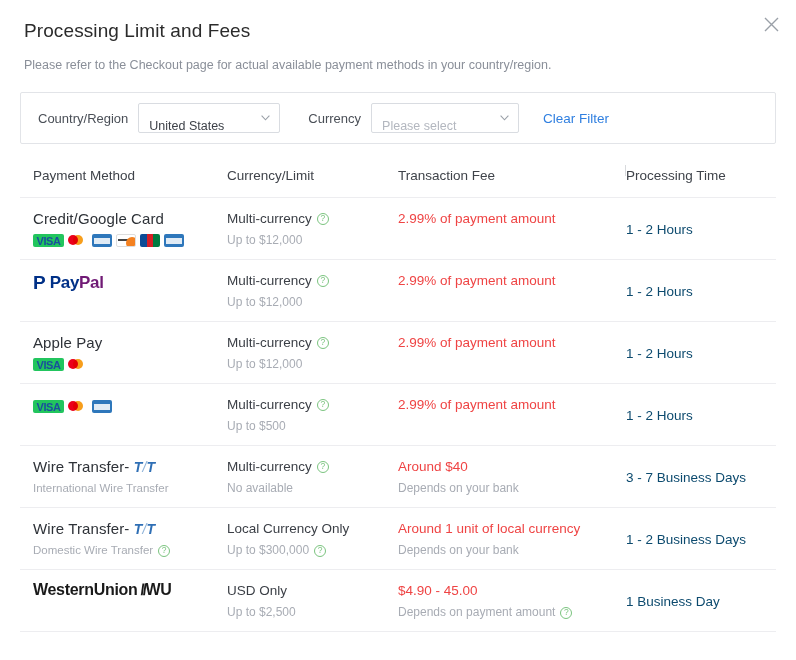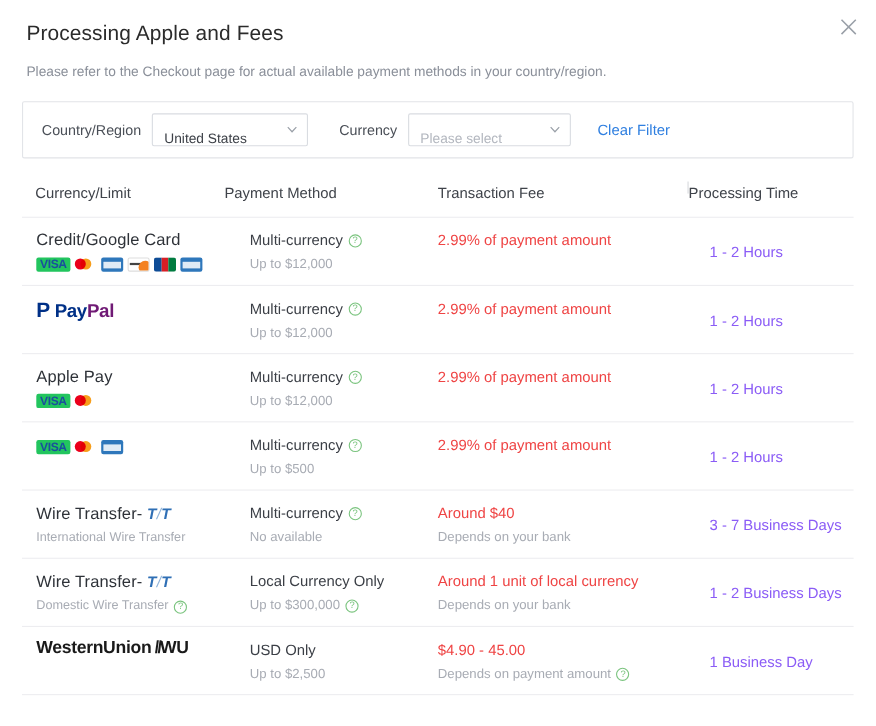--- a/index.html
+++ b/index.html
@@ -90,21 +90,21 @@
   }
   .pm-sub {
     font-size: 11.5px; color: #a8acb4; margin-top: 4px;
     line-height: 15px; display:flex; align-items:center;
   }
   .logos { margin-top: 5px; display:flex; align-items:center; gap:4px; }
 
   .main-txt { font-size: 13.5px; color:#3b3f46; line-height: 19px; display:flex; align-items:center; flex-wrap:wrap;}
   .sub-txt  { font-size: 12px; color:#a8acb4; line-height: 17px; margin-top: 4px; display:flex; align-items:center;}
   .fee-main { font-size: 13.5px; color:#ef4444; line-height: 19px; }
-  .ptime { font-size: 13.5px; color:#8b5cf6; line-height: 19px; padding-top: 11px; margin-left: 19px; }
+  .ptime { font-size: 13.5px; color:#0c4a6e; line-height: 19px; padding-top: 11px; }
 
   
   .help {
     display:inline-flex; align-items:center; justify-content:center;
     width: 12px; height: 12px; border-radius:50%;
     border: 1px solid #7bc47f; color:#7bc47f;
     font-size: 8.5px; line-height:1; margin-left: 5px;
     font-family:"Liberation Sans", sans-serif;
     cursor:pointer; flex:none; position:relative; top:0px;
   }
@@ -150,21 +150,21 @@
 
 <div class="modal">
 
   <div class="close-btn">
     <svg width="15" height="15" viewBox="0 0 15 15" aria-hidden="true">
       <path d="M1 1 L14 14 M14 1 L1 14" stroke="#9aa0a8" stroke-width="1.4" fill="none"></path>
     </svg>
   </div>
 
   <div class="hdr">
-    <div class="title">Processing Apple and Fees</div>
+    <div class="title">Processing Limit and Fees</div>
     <div class="subtitle">Please refer to the Checkout page for actual available payment methods in your country/region.</div>
   </div>
 
   <div class="filter-wrap">
     <div class="filter-bar">
 
       <div class="f-label">Country/Region</div>
       <div class="select country">
         <div class="val">United States</div>
         <span class="caret">
@@ -183,22 +183,22 @@
             </svg>
         </span>
       </div>
 
       <div class="clear-filter">Clear Filter</div>
     </div>
   </div>
 
   <div class="table">
     <div class="row head">
+      <div class="cell c1">Payment Method</div>
       <div class="cell c2">Currency/Limit</div>
-      <div class="cell c1">Payment Method</div>
       <div class="cell c3">Transaction Fee</div>
       <div class="cell c4">
         <span class="htxt"><span class="htick"></span><span>Processing Time</span></span>
       </div>
     </div>
     <div id="rows">
         <div class="row body">
           <div class="cell c1">
             <div class="pm-name">Credit/Google Card</div>
             <div class="logos">

